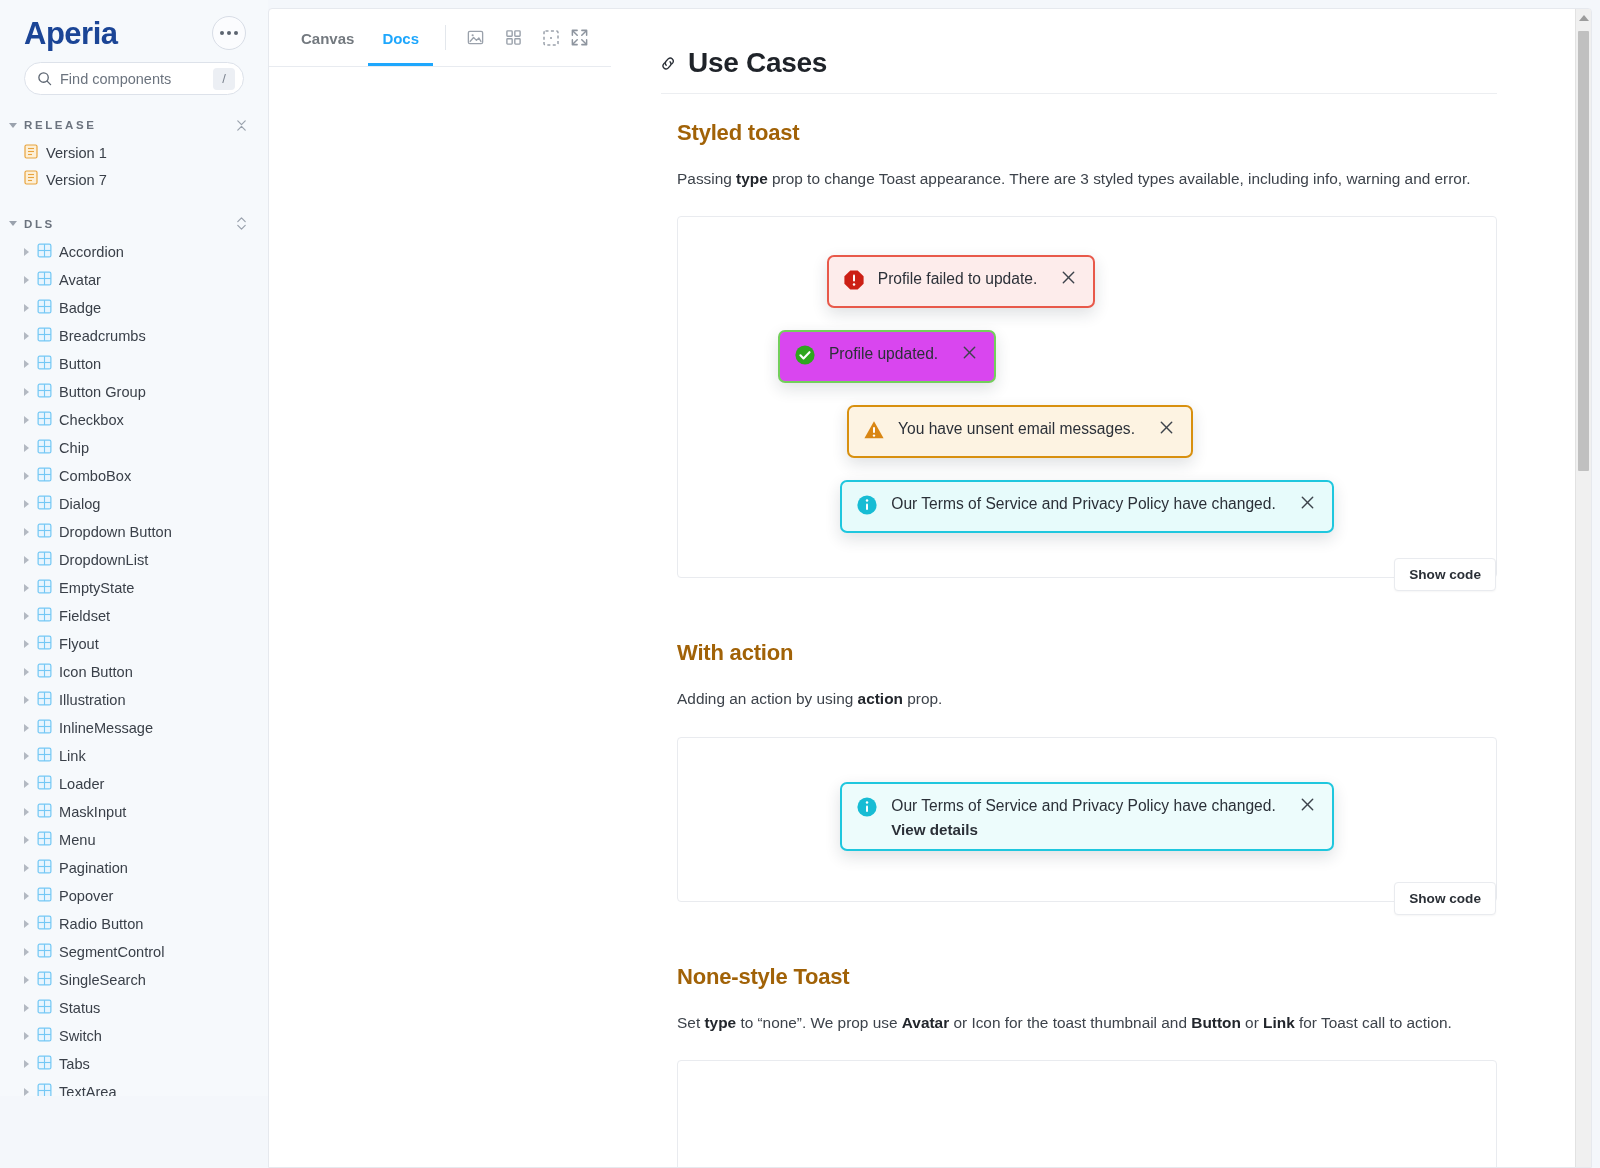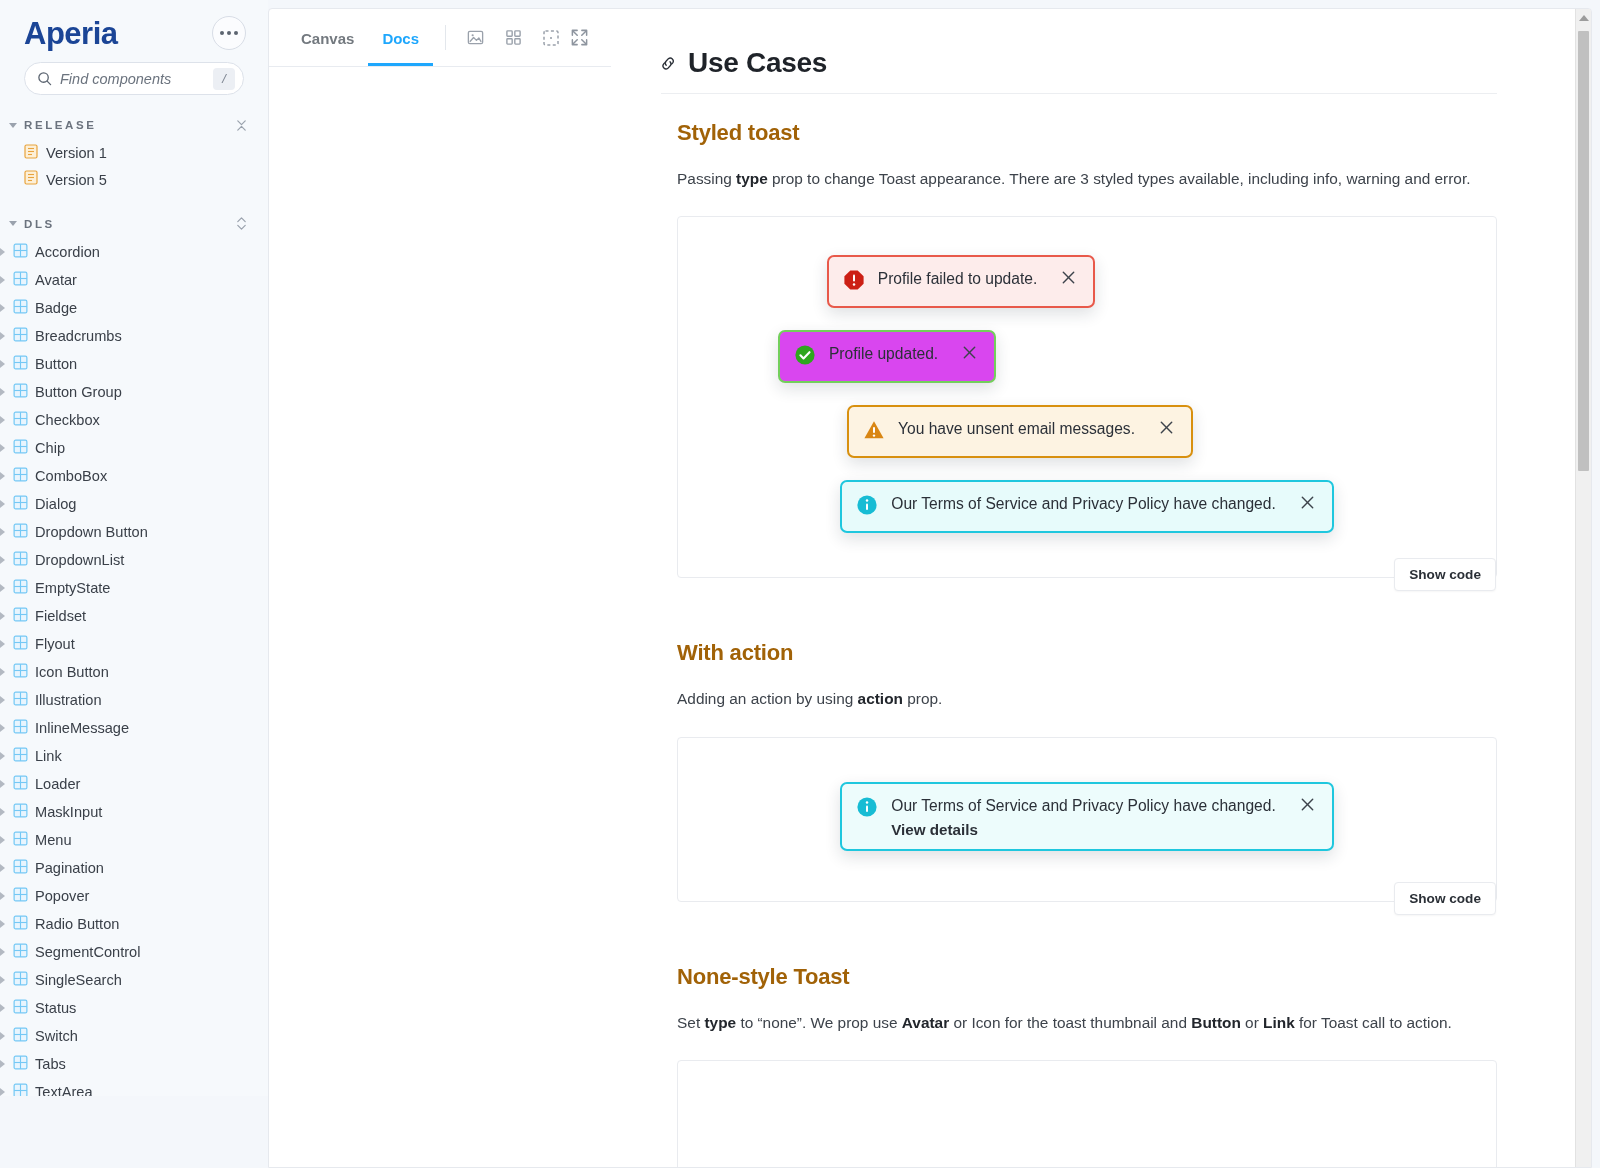--- a/index.html
+++ b/index.html
@@ -30,21 +30,21 @@
     letter-spacing: -0.5px; line-height: 1;
   }
   .kebab-btn {
     width: 34px; height: 34px; border-radius: 50%;
     border: 1px solid #d8dde6; background: #fbfcfe;
     display: flex; align-items: center; justify-content: center;
     gap: 3px;
   }
   .kebab-btn i { width: 4px; height: 4px; border-radius: 50%; background: #5b6470; display: block; }
 
-  .search-wrap { padding: 6px 24px 0 24px; font-style: italic; }
+  .search-wrap { padding: 6px 24px 0 24px; }
   .search-box {
     height: 33px; border: 1px solid #dde2ea; border-radius: 17px;
     background: #fff; display: flex; align-items: center;
     padding: 0 8px 0 12px; gap: 8px;
   }
   .search-box svg { flex: 0 0 auto; }
   .search-ph { font-size: 14.5px; color: #6b737e; flex: 1; }
   .slash-key {
     width: 22px; height: 22px; border-radius: 4px; background: #eceff4;
     color: #7b838f; font-size: 13px; display: flex; align-items: center; justify-content: center;
@@ -66,21 +66,21 @@
 
   .nav-item {
     display: flex; align-items: center; gap: 8px;
     height: 28px; padding-left: 24px; cursor: default;
   }
   .nav-item .doc-ic { flex: 0 0 auto; }
   .nav-item .lbl { font-size: 14.6px; color: #3a4049; white-space: nowrap; }
 
   .comp-item {
     display: flex; align-items: center; gap: 7px;
-    height: 28px; padding-left: 0;
+    height: 28px; padding-left: 24px;
   }
   .comp-item .chev {
     width: 0; height: 0; border-top: 4px solid transparent; border-bottom: 4px solid transparent;
     border-left: 5px solid #b3b9c2; flex: 0 0 auto; margin-right: 1px;
   }
   .comp-item .lbl { font-size: 14.6px; color: #3a4049; white-space: nowrap; }
   #comp-list { overflow: hidden; }
 
   
   #main {
@@ -233,21 +233,21 @@
     </div>
     <div class="nav-item">
       <span class="doc-ic">
         <svg width="14" height="15" viewBox="0 0 14 15">
           <rect x="1" y="1" width="12" height="13" rx="1.5" fill="#fdf0d8" stroke="#e8a33d" stroke-width="1.2"></rect>
           <line x1="4" y1="4.5" x2="10" y2="4.5" stroke="#e8a33d" stroke-width="1.1"></line>
           <line x1="4" y1="7.5" x2="10" y2="7.5" stroke="#e8a33d" stroke-width="1.1"></line>
           <line x1="4" y1="10.5" x2="8" y2="10.5" stroke="#e8a33d" stroke-width="1.1"></line>
         </svg>
       </span>
-      <span class="lbl">Version 5</span>
+      <span class="lbl">Version 7</span>
     </div>
 
     <div class="section-head">
       <span class="tri"></span>
       <span class="section-label">DLS</span>
       <span class="sec-act">
         <svg width="13" height="13" viewBox="0 0 14 14">
           <polyline points="3,5 7,1 11,5" fill="none" stroke="#9aa2ad" stroke-width="1.3" stroke-linecap="round" stroke-linejoin="round"></polyline>
           <polyline points="3,9 7,13 11,9" fill="none" stroke="#9aa2ad" stroke-width="1.3" stroke-linecap="round" stroke-linejoin="round"></polyline>
         </svg>

